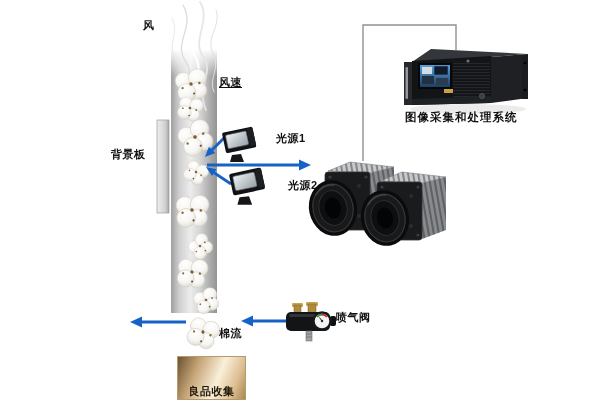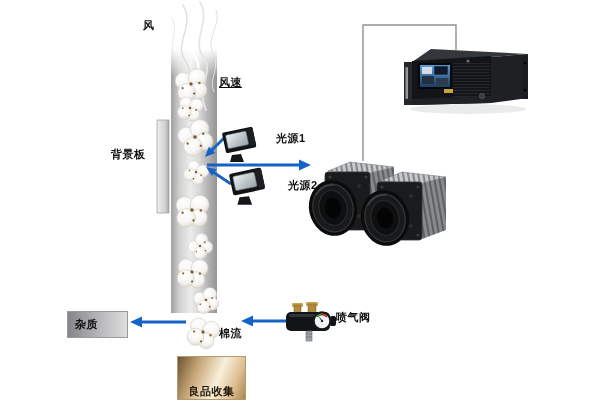--- a/index.html
+++ b/index.html
@@ -218,23 +218,21 @@
     <circle cx="36" cy="18" r="1.2" fill="#222"></circle>
     <line x1="36" y1="18" x2="33.5" y2="14.5" stroke="#222" stroke-width="1"></line>
   </g>
 </svg>
 
 <span class="lbl" style="left:143px;top:18px;">风</span>
 <span class="lbl" style="left:219px;top:75px;text-decoration:underline;">风速</span>
 <span class="lbl" style="left:111px;top:147px;">背景板</span>
 <span class="lbl" style="left:276px;top:131px;">光源1</span>
 <span class="lbl" style="left:288px;top:178px;">光源2</span>
+<span class="lbl lbl-big" style="left:405px;top:110px;">图像采集和处理系统</span>
 <span class="lbl" style="left:219px;top:326px;">棉流</span>
 <span class="lbl" style="left:336px;top:310px;">喷气阀</span>
 
-<div class="box box-impurity">
-  <span class="lbl">杂质</span>
-</div>
 <div class="box box-collect">
   <span class="lbl">良品收集</span>
 </div>
 
 </div>
 
 </body></html>

